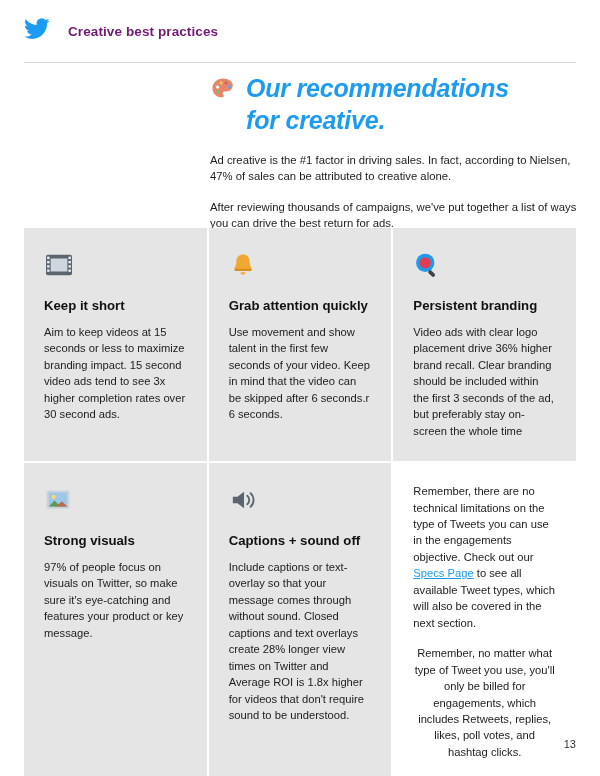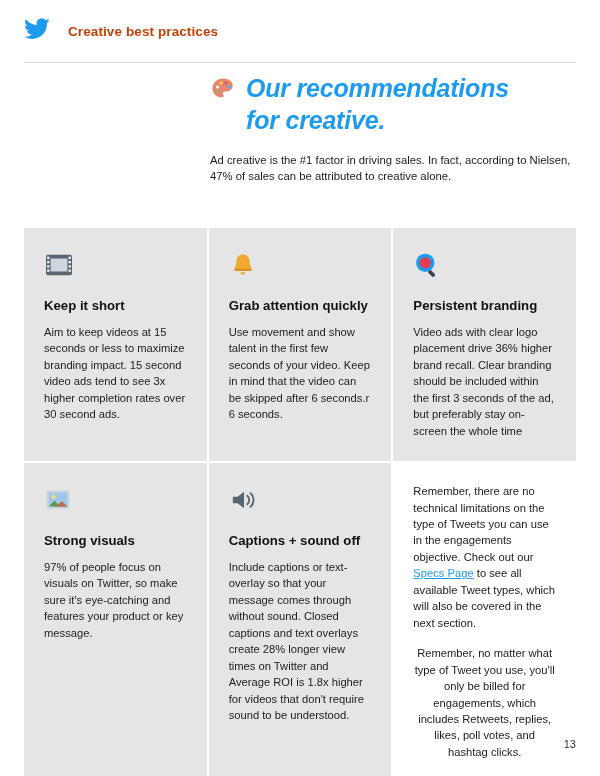--- a/index.html
+++ b/index.html
@@ -32,21 +32,21 @@
     width: 26px;
     height: 26px;
     flex: 0 0 26px;
     color: #1d9bf0;
   }
   .logo-bird svg { display: block; width: 26px; height: 22px; }
   .header-title {
     margin-left: 18px;
     font-size: 13.5px;
     font-weight: bold;
-    color: #c2410c;
+    color: #701a75;
     letter-spacing: 0.1px;
   }
   .header-rule {
     position: absolute;
     top: 62px;
     left: 24px;
     width: 552px;
     height: 1px;
     background: #d9d9d9;
   }
@@ -174,20 +174,21 @@
       </svg>
     </span>
     <div>
       <div class="intro-title">
         <span>Our recommendations</span><br>
         <span>for creative.</span>
       </div>
     </div>
   </div>
   <p class="intro-p">Ad creative is the #1 factor in driving sales. In fact, according to Nielsen, 47% of sales can be attributed to creative alone.</p>
+  <p class="intro-p second">After reviewing thousands of campaigns, we've put together a list of ways you can drive the best return for ads.</p>
 </div>
 
 <div class="grid">
 
   <div class="row">
 
     <div class="card r1">
       <div class="card-icon">
         <svg class="film-icon" viewBox="0 0 32 28" xmlns="http://www.w3.org/2000/svg" aria-hidden="true">
           <rect x="2" y="3" width="28" height="22" rx="2" fill="#5b6570"></rect>

